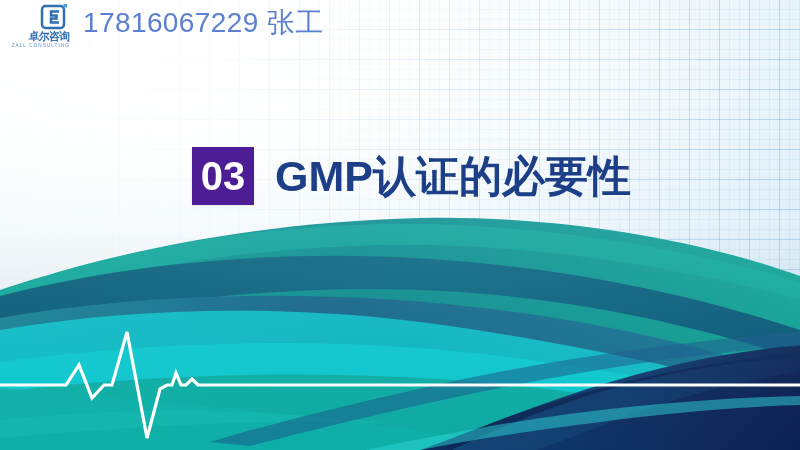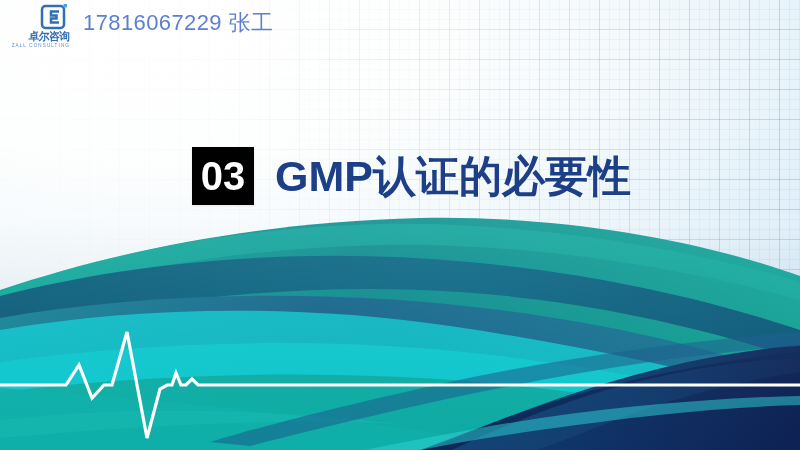--- a/index.html
+++ b/index.html
@@ -89,41 +89,41 @@
   .logo-en {
     font-size: 4.6px;
     letter-spacing: 1.1px;
     color: #4f85bd;
     line-height: 6px;
     margin-top: 1px;
     white-space: nowrap;
   }
   .phone {
     margin-left: 13px;
-    font-size: 22px;
+    font-size: 28px;
     color: #5d7fcf;
     letter-spacing: 0.4px;
     white-space: nowrap;
     line-height: 24px;
     padding-bottom: 10px;
   }
 
   
   .title-block {
     position: absolute;
     left: 192px;
     top: 147px;
     display: flex;
     align-items: center;
     z-index: 20;
   }
   .num-badge {
     width: 62px;
     height: 58px;
-    background: #000000;
+    background: #4c1d95;
     display: flex;
     align-items: center;
     justify-content: center;
     color: #ffffff;
     font-size: 40px;
     font-weight: bold;
     letter-spacing: 0px;
     line-height: 40px;
     box-shadow: 0 1px 2px rgba(20,70,110,0.12);
   }

